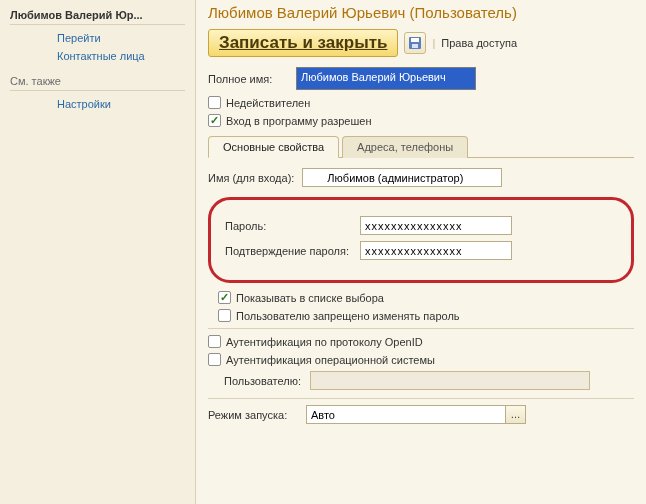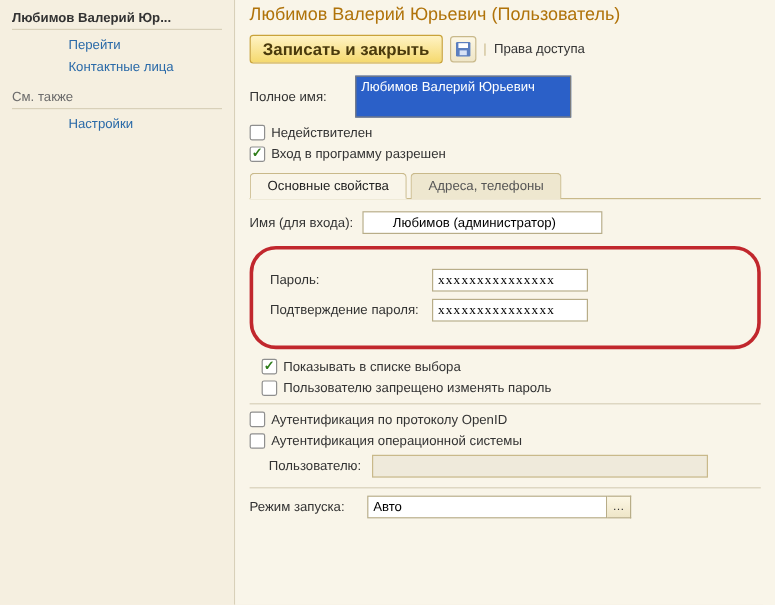--- a/index.html
+++ b/index.html
@@ -53,23 +53,24 @@
     font-weight: normal;
     margin-bottom: 8px;
   }
   .toolbar { display: flex; align-items: center; gap: 6px; margin-bottom: 10px; }
   .btn-primary {
     background: linear-gradient(#fff3c4, #f5d96e);
     border: 1px solid #c9a33a;
     border-radius: 3px;
     padding: 3px 10px;
     font-weight: bold;
-    font-size: 14px;
+    font-size: 17px;
     color: #4a3a0c;
     cursor: pointer;
+    text-decoration: underline;
   }
   .icon-btn {
     width: 22px; height: 22px;
     border: 1px solid #c9b98a;
     border-radius: 3px;
     background: linear-gradient(#fcf7e5,#efe6c8);
     display: flex; align-items: center; justify-content: center;
     cursor: pointer;
   }
   .tool-link { color: #333; cursor: pointer; }
@@ -82,21 +83,21 @@
     font-size: 11px;
     height: 19px;
   }
   .selected-text {
     background: #2b60c8;
     color: #fff;
     padding: 2px 4px;
     border: 1px solid #7c7c7c;
     display: inline-block;
     min-width: 180px;
-    height: 35px;
+    height: 23px;
     line-height: 15px;
   }
   .chk-row { display: flex; align-items: center; gap: 5px; margin: 5px 0; }
   .chk {
     width: 13px; height: 13px;
     border: 1px solid #8f8f8f;
     background: #fff;
     display: inline-flex;
     align-items: center; justify-content: center;
     border-radius: 2px;
@@ -128,21 +129,21 @@
   }
   .username-input { width: 200px; padding-left: 24px; }
   .highlight-box {
     border: 3px solid #c1272d;
     border-radius: 22px;
     padding: 10px 14px 14px;
     margin: 10px 0 8px;
   }
   .pw-row { display: flex; align-items: center; margin: 6px 0; }
   .pw-label { width: 135px; color: #333; }
-  .pw-input { width: 130px; letter-spacing: 1px; font-family: Liberation Serif, serif; }
+  .pw-input { width: 152px; letter-spacing: 1px; }
   .sub-section { padding-left: 16px; margin: 4px 0 8px; }
   .readonly-input {
     background: #efeadb;
     border: 1px solid #c9b98a;
     height: 19px;
     width: 280px;
   }
   .combo-wrap { display: flex; align-items: center; }
   .combo { width: 200px; }
   .combo-btn {

